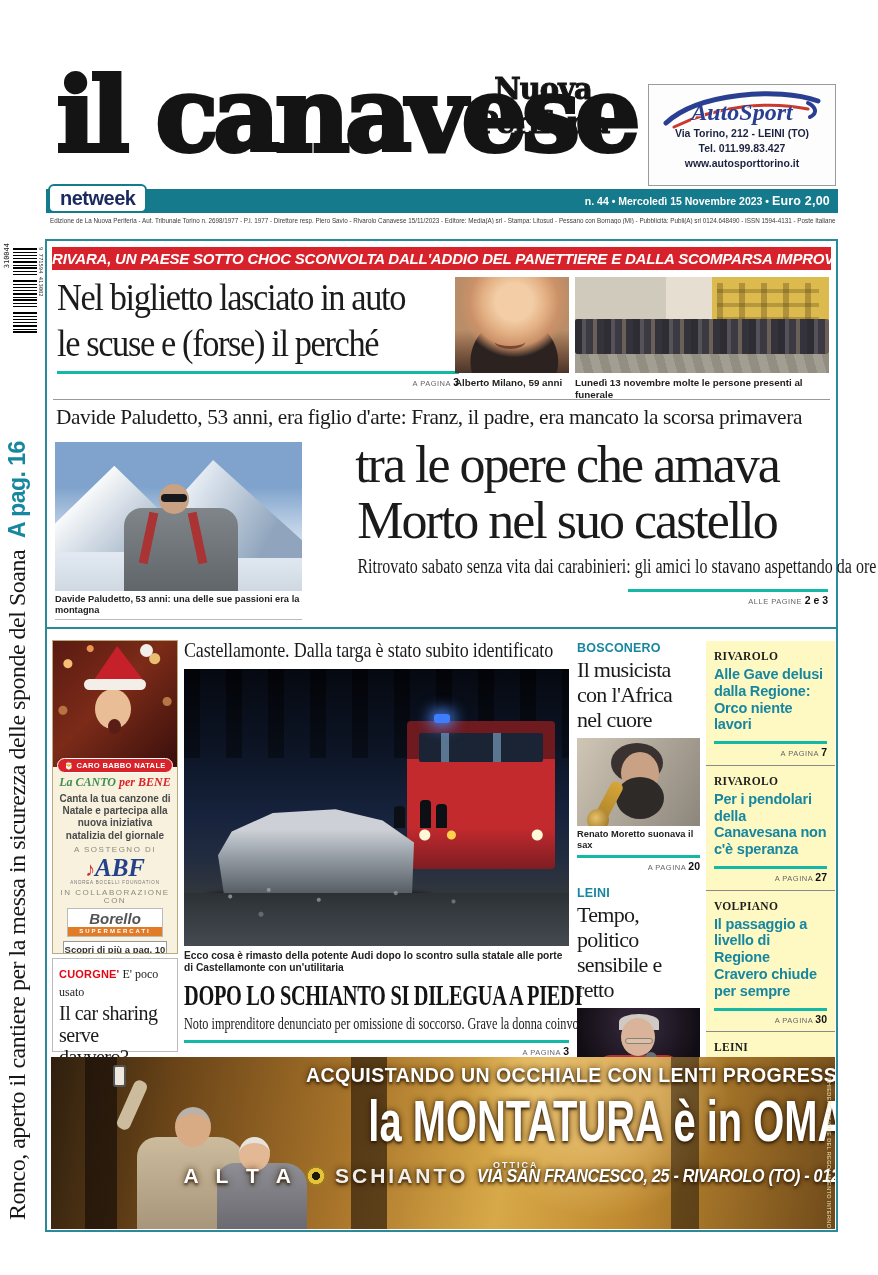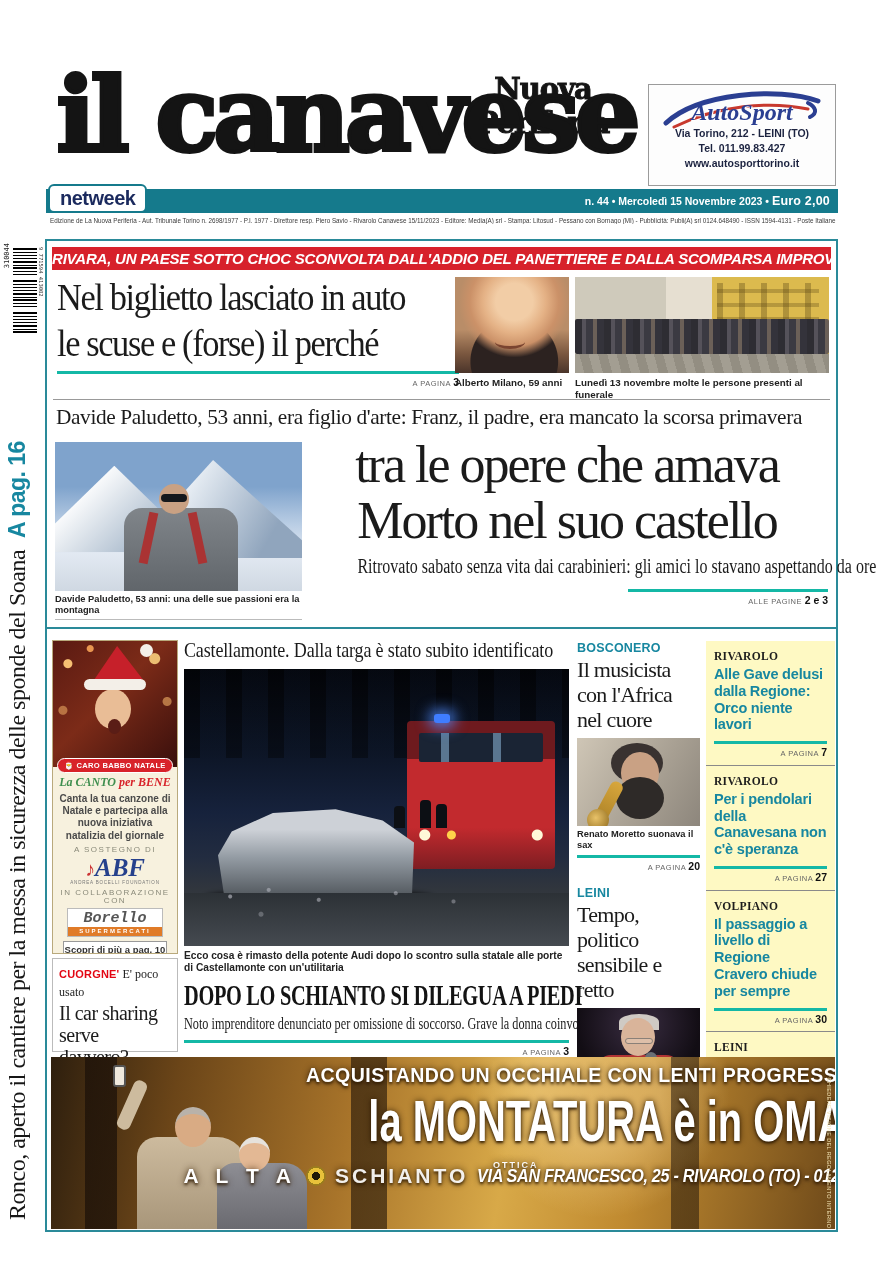--- a/index.html
+++ b/index.html
@@ -104,21 +104,21 @@
   #xmas-pill { margin:-9px 4px 0; position:relative; background:#d8232a; border:1px solid #fff; border-radius:9px; color:#fff;
     font:bold 7.6px/13px "Liberation Sans", sans-serif; letter-spacing:0.3px; }
   #xmas-script { font-family:"Liberation Serif", serif; font-style:italic; font-weight:bold; font-size:12px; color:#3f8f4f; margin-top:2px; }
   #xmas-script .scr2 { color:#d8232a; }
   #xmas-body { font:bold 10px/1.22 "Liberation Sans", sans-serif; color:#4a4a4a; padding:3px 4px 0; }
   .tiny-label { font:8px/1 "Liberation Sans", sans-serif; letter-spacing:1.5px; color:#8a8a7a; margin-top:4px; }
   #abf-logo { font-family:"Liberation Serif", serif; font-style:italic; font-weight:bold; font-size:25px; line-height:1; color:#26418c; margin-top:1px; }
   #abf-note { color:#c33; font-size:20px; }
   #abf-caption { font-size:4.5px; letter-spacing:0.8px; color:#777; }
   #borello-box { margin:3px 14px 0; background:#fff; border:1px solid #bbb; padding-top:1px; }
-  #borello-name { font-family:Liberation Mono, monospace; font-style:italic; font-weight:bold; font-size:15px; color:#555; }
+  #borello-name { font-family:Liberation Sans, sans-serif; font-style:italic; font-weight:bold; font-size:15px; color:#555; }
   #borello-sub { background:#e07b28; color:#fff; font:bold 6px/9px "Liberation Sans", sans-serif; letter-spacing:2px; }
   #xmas-cta { margin:4px 10px 0; border:1px solid #999; background:#fff; font:bold 9.5px/15px "Liberation Sans", sans-serif; color:#333; }
 
   #cuorgne { position:absolute; left:52px; top:958px; width:126px; height:94px; border:1px solid #bbb; padding:5px 6px; background:#fff; }
   .city-red { color:#e30613; font:bold 11px "Liberation Sans", sans-serif; letter-spacing:0.2px; }
   #cuorgne .kick { font-family:"Liberation Serif", serif; font-size:12px; color:#222; }
   #cuorgne .hl { font-size:20px; line-height:22px; letter-spacing:-0.5px; margin-top:2px; }
   #cuorgne .ref-rule { margin-top:4px; }
 
   #crash { position:absolute; left:184px; top:637px; width:385px; }

